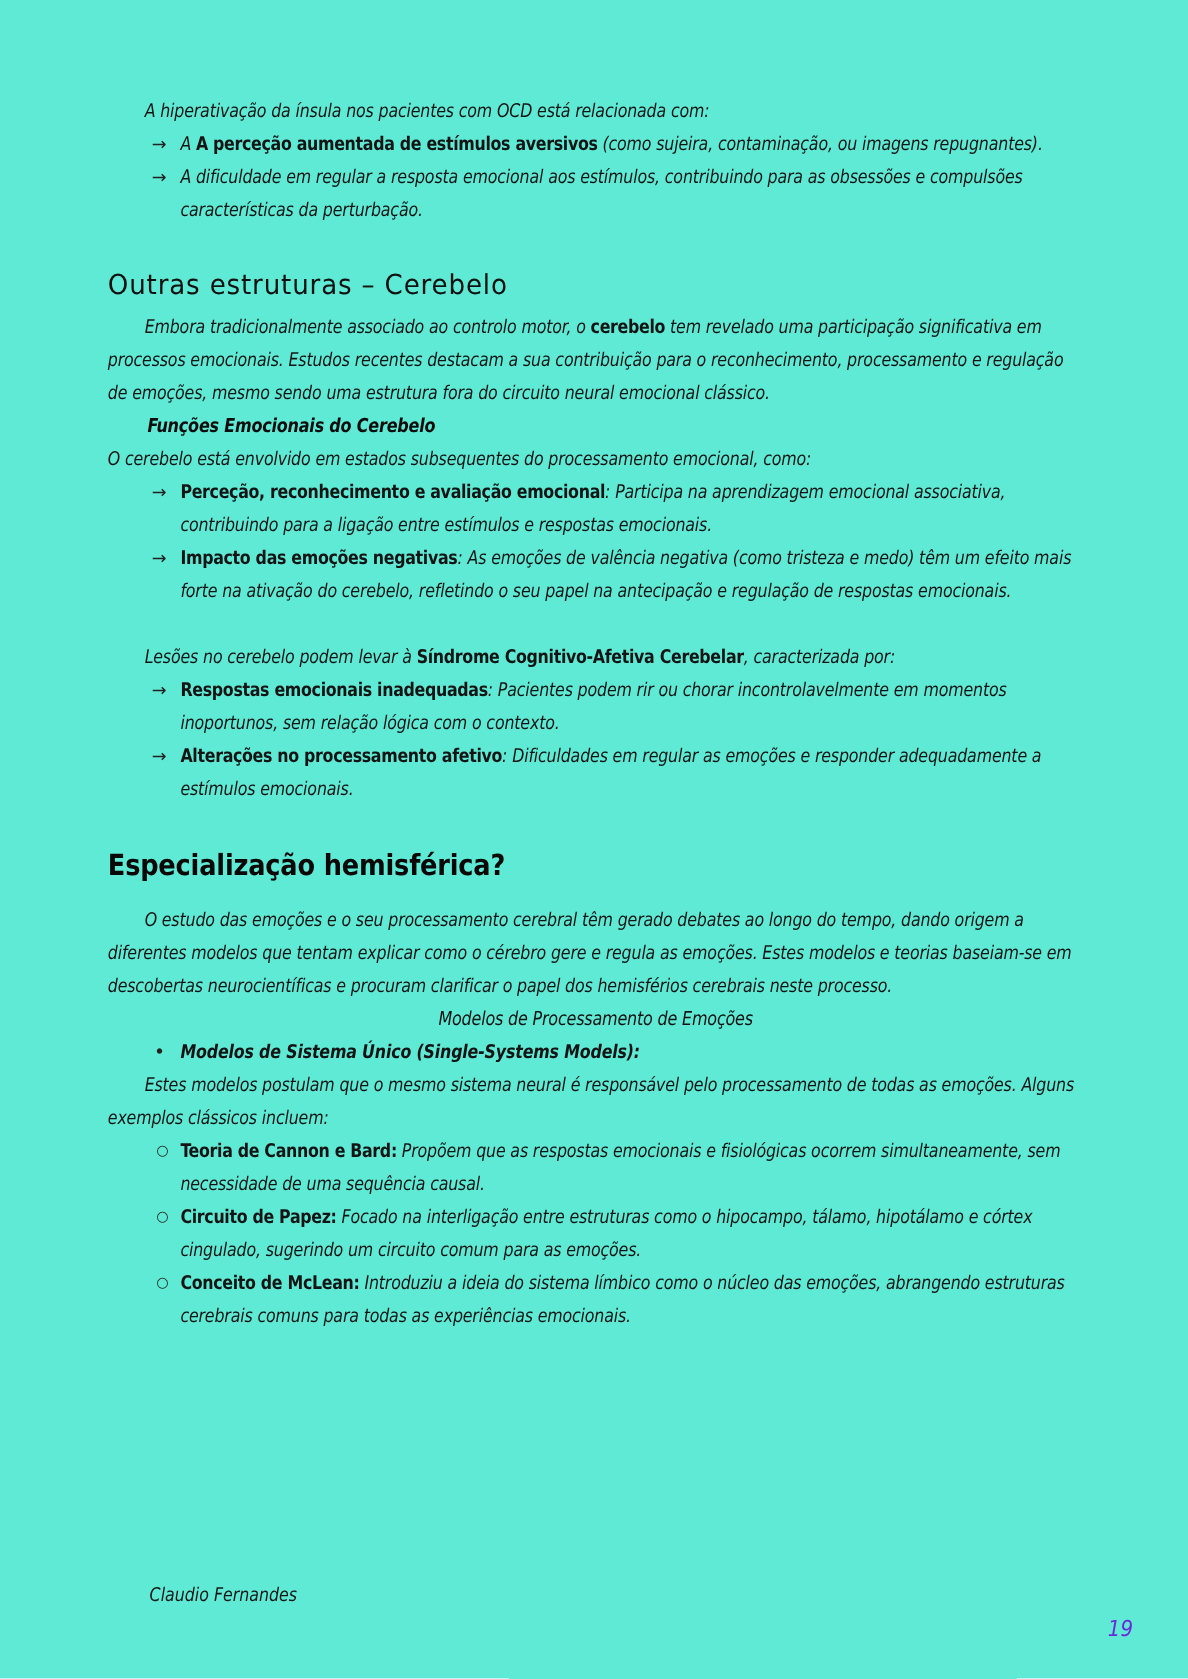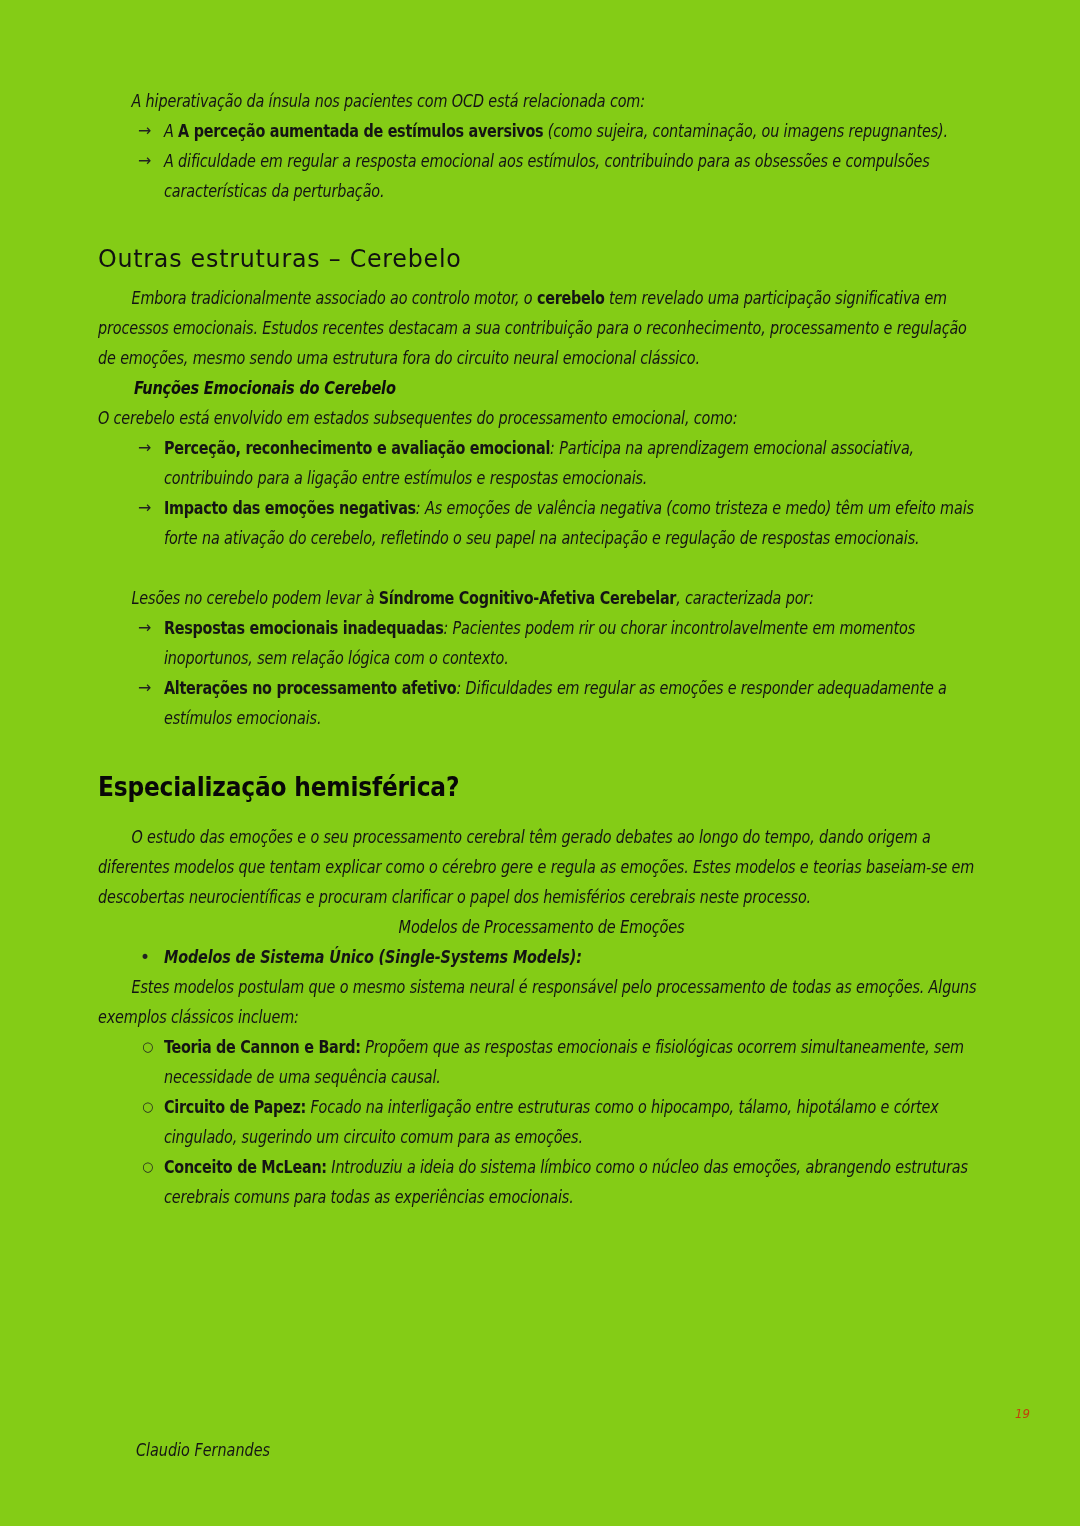--- a/index.html
+++ b/index.html
@@ -15,21 +15,21 @@
     overflow: hidden;
     font-family: "Liberation Sans", sans-serif;
     color: #1a1a1a;
     -webkit-font-smoothing: antialiased;
   }
 
   
   .page {
     position: absolute;
     inset: 0;
-    background: #84cc16;
+    background: #5eead4;
     padding: 86px 95px 0 98px;
     box-sizing: border-box;
   }
 
   
   .body-text {
     font-family: "DejaVu Sans Condensed", "Liberation Sans Narrow", "Liberation Sans", sans-serif;
     font-style: italic;
     font-size: 17.2px;
     line-height: 30px;
@@ -173,25 +173,25 @@
   
   .gap-sm  { height: 10px; }
   .gap-md  { height: 20px; }
   .gap-lg  { height: 30px; }
   .gap-xl  { height: 38px; }
 
   
   .page-number {
     position: absolute;
     right: 50px;
-    top: 1406px;
-    font-family: "DejaVu Sans Condensed", "Liberation Sans Narrow", "Liberation Sans", sans-serif;
-    font-style: italic;
-    font-size: 13px;
-    color: #c2410c;
+    top: 1468px;
+    font-family: "DejaVu Sans Condensed", "Liberation Sans Narrow", "Liberation Sans", sans-serif;
+    font-style: italic;
+    font-size: 20px;
+    color: #6d28d9;
   }
 
   .footer-author {
     position: absolute;
     left: 136px;
     top: 1440px;
     font-family: "DejaVu Sans Condensed", "Liberation Sans Narrow", "Liberation Sans", sans-serif;
     font-style: italic;
     font-size: 17.2px;
     color: #151515;

